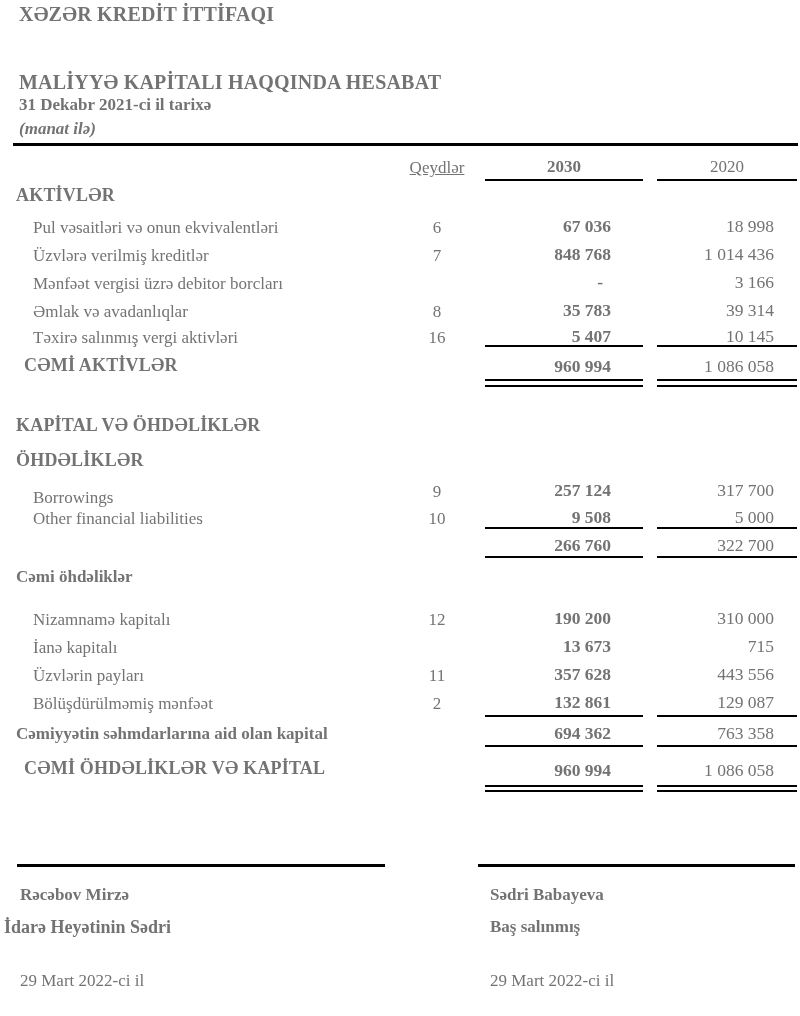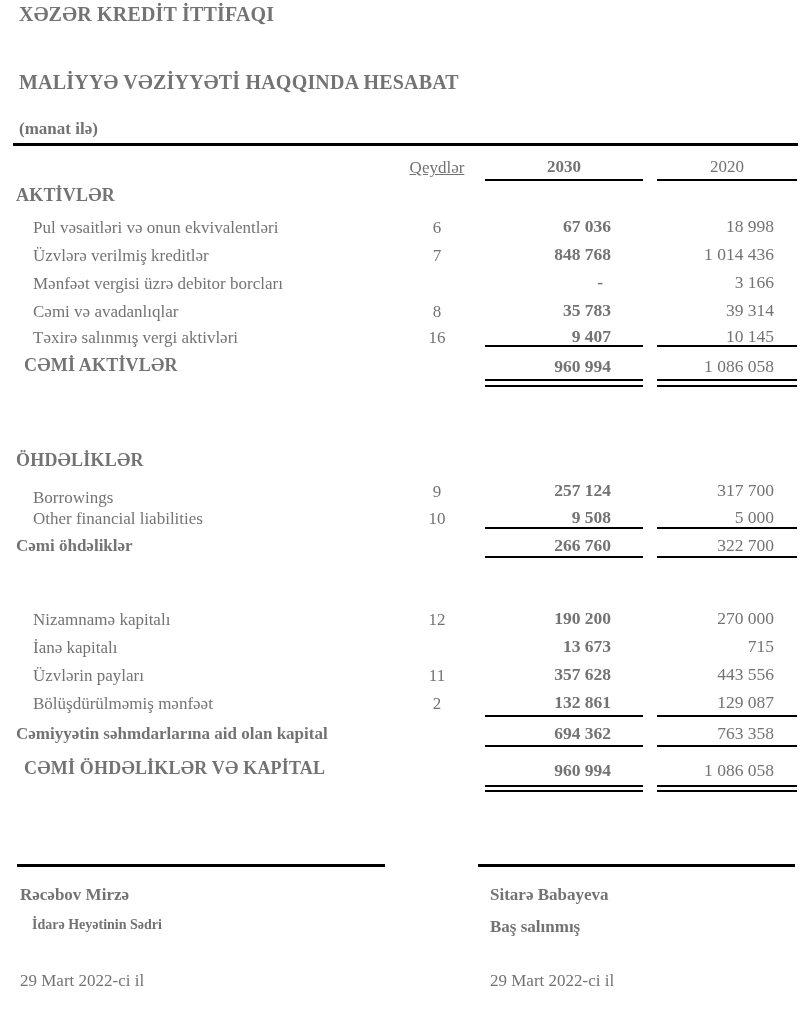--- a/index.html
+++ b/index.html
@@ -4,21 +4,21 @@
 <style>
   html,body { margin:0; padding:0; background:#ffffff; }
   .sheet {
     position:relative; width:800px; height:1016px;
     background:#ffffff; color:#737373;
     font-family:"Liberation Serif","DejaVu Serif",serif;
     overflow:hidden;
   }
   .abs { position:absolute; white-space:nowrap; line-height:1; }
   .b { font-weight:bold; }
-  .i { }
+  .i { font-style:italic; }
   .title { left:19px; font-size:20px; font-weight:bold; letter-spacing:0.2px; }
   .sub   { left:19px; font-size:17px; font-weight:bold; }
   .sect  { left:16px; font-size:18px; font-weight:bold; letter-spacing:0.2px; }
   .lbl   { left:33px; font-size:17px; }
   .tlbl  { left:16px; font-size:17px; font-weight:bold; }
   .glbl  { left:24px; font-size:18px; font-weight:bold; letter-spacing:0.2px; }
   .note  { left:404px; width:66px; text-align:center; font-size:17px; }
   .v21   { right:189px; text-align:right; font-size:17.5px; font-weight:bold; }
   .v20   { right:26px;  text-align:right; font-size:17.5px; }
   .colhead-21 { left:485px; width:158px; text-align:center; font-size:17px; font-weight:bold; }
@@ -28,21 +28,22 @@
   .ra { left:485px; width:158px; }
   .rb { left:657px; width:140px; }
   .dbl { position:absolute; background:transparent; border-top:2px solid #000; border-bottom:2px solid #000; }
 </style>
 </head>
 <body>
 
 <div class="sheet">
 
   <div class="abs title" style="top:4px">XƏZƏR KREDİT İTTİFAQI</div>
-  <div class="abs title" style="top:72px">MALİYYƏ VƏZİYYƏTİ HAQQINDA HESABAT</div>
+  <div class="abs title" style="top:72px">MALİYYƏ KAPİTALI HAQQINDA HESABAT</div>
+  <div class="abs sub" style="top:96px">31 Dekabr 2021-ci il tarixə</div>
   <div class="abs sub i" style="top:120px">(manat ilə)</div>
   <div class="rule" style="top:143px;left:13px;width:785px;height:3px"></div>
 
   <div class="abs colhead-notes" style="top:159px">Qeydlər</div>
   <div class="abs colhead-21" style="top:158px">2030</div>
   <div class="abs colhead-20" style="top:158px">2020</div>
   <div class="rule ra" style="top:179px"></div>
   <div class="rule rb" style="top:179px"></div>
 
   <div class="abs sect" style="top:186px">AKTİVLƏR</div>
@@ -59,75 +60,76 @@
     <span class="abs v21" style="top:246px">848 768</span>
     <span class="abs v20" style="top:246px">1 014 436</span>
   </div>
   <div>
     <span class="abs lbl" style="top:275px">Mənfəət vergisi üzrə debitor borcları</span>
     <span class="abs note" style="top:275px"></span>
     <span class="abs v21" style="top:274px;right:197px">-</span>
     <span class="abs v20" style="top:274px">3 166</span>
   </div>
   <div>
-    <span class="abs lbl" style="top:303px">Cəmi və avadanlıqlar</span>
+    <span class="abs lbl" style="top:303px">Əmlak və avadanlıqlar</span>
     <span class="abs note" style="top:303px">8</span>
     <span class="abs v21" style="top:302px">35 783</span>
     <span class="abs v20" style="top:302px">39 314</span>
   </div>
   <div>
     <span class="abs lbl" style="top:329px">Təxirə salınmış vergi aktivləri</span>
     <span class="abs note" style="top:329px">16</span>
-    <span class="abs v21" style="top:328px">9 407</span>
+    <span class="abs v21" style="top:328px">5 407</span>
     <span class="abs v20" style="top:328px">10 145</span>
   </div>
 
   <div class="rule ra" style="top:345px"></div>
   <div class="rule rb" style="top:345px"></div>
 
   <div>
     <span class="abs glbl" style="top:356px">CƏMİ AKTİVLƏR</span>
     <span class="abs v21" style="top:358px">960 994</span>
     <span class="abs v20" style="top:358px">1 086 058</span>
   </div>
   <div class="dbl ra" style="top:379px;height:4px"></div>
   <div class="dbl rb" style="top:379px;height:4px"></div>
 
+  <div class="abs sect" style="top:416px">KAPİTAL VƏ ÖHDƏLİKLƏR</div>
   <div class="abs sect" style="top:451px">ÖHDƏLİKLƏR</div>
 
   <div>
     <span class="abs lbl" style="top:489px">Borrowings</span>
     <span class="abs note" style="top:483px">9</span>
     <span class="abs v21" style="top:482px">257 124</span>
     <span class="abs v20" style="top:482px">317 700</span>
   </div>
   <div>
     <span class="abs lbl" style="top:510px">Other financial liabilities</span>
     <span class="abs note" style="top:510px">10</span>
     <span class="abs v21" style="top:509px">9 508</span>
     <span class="abs v20" style="top:509px">5 000</span>
   </div>
 
   <div class="rule ra" style="top:527px"></div>
   <div class="rule rb" style="top:527px"></div>
 
   <div>
-    <span class="abs tlbl" style="top:537px">Cəmi öhdəliklər</span>
+    <span class="abs tlbl" style="top:568px">Cəmi öhdəliklər</span>
     <span class="abs v21" style="top:537px">266 760</span>
     <span class="abs v20" style="top:537px">322 700</span>
   </div>
   <div class="rule ra" style="top:556px"></div>
   <div class="rule rb" style="top:556px"></div>
 
 
   <div>
     <span class="abs lbl" style="top:611px">Nizamnamə kapitalı</span>
     <span class="abs note" style="top:611px">12</span>
     <span class="abs v21" style="top:610px">190 200</span>
-    <span class="abs v20" style="top:610px">270 000</span>
+    <span class="abs v20" style="top:610px">310 000</span>
   </div>
   <div>
     <span class="abs lbl" style="top:639px">İanə kapitalı</span>
     <span class="abs note" style="top:639px"></span>
     <span class="abs v21" style="top:638px">13 673</span>
     <span class="abs v20" style="top:638px">715</span>
   </div>
   <div>
     <span class="abs lbl" style="top:667px">Üzvlərin payları</span>
     <span class="abs note" style="top:667px">11</span>
@@ -158,22 +160,22 @@
     <span class="abs v20" style="top:762px">1 086 058</span>
   </div>
   <div class="dbl ra" style="top:785px;height:3px"></div>
   <div class="dbl rb" style="top:785px;height:3px"></div>
 
   <div class="rule" style="top:864px;left:17px;width:368px;height:3px"></div>
   <div class="rule" style="top:864px;left:478px;width:317px;height:3px"></div>
 
   <div>
     <span class="abs b" style="top:886px;left:20px;font-size:17px">Rəcəbov Mirzə</span>
-    <span class="abs b" style="top:918px;left:32px;font-size:14px">İdarə Heyətinin Sədri</span>
+    <span class="abs b" style="top:918px;left:4px;font-size:18px">İdarə Heyətinin Sədri</span>
     <span class="abs" style="top:972px;left:20px;font-size:17px">29 Mart 2022-ci il</span>
   </div>
   <div>
-    <span class="abs b" style="top:886px;left:490px;font-size:17px">Sitarə Babayeva</span>
+    <span class="abs b" style="top:886px;left:490px;font-size:17px">Sədri Babayeva</span>
     <span class="abs b" style="top:918px;left:490px;font-size:17px">Baş salınmış</span>
     <span class="abs" style="top:972px;left:490px;font-size:17px">29 Mart 2022-ci il</span>
   </div>
 
 </div>
 
 </body></html>

